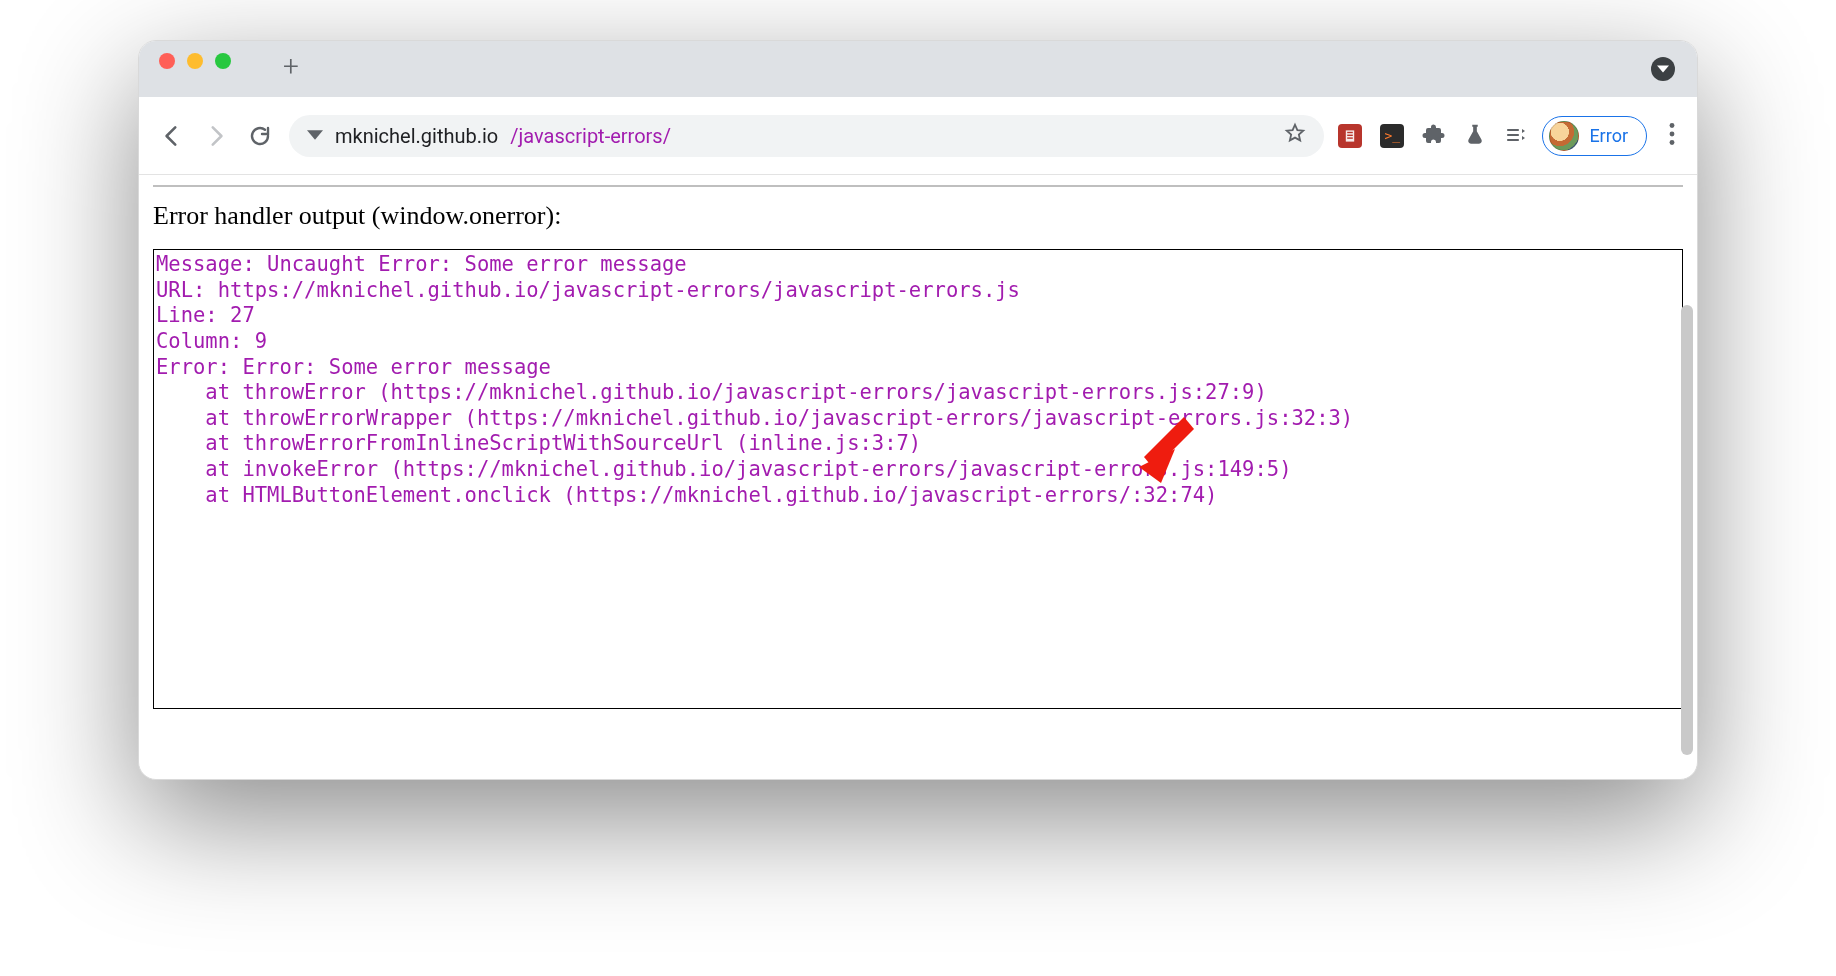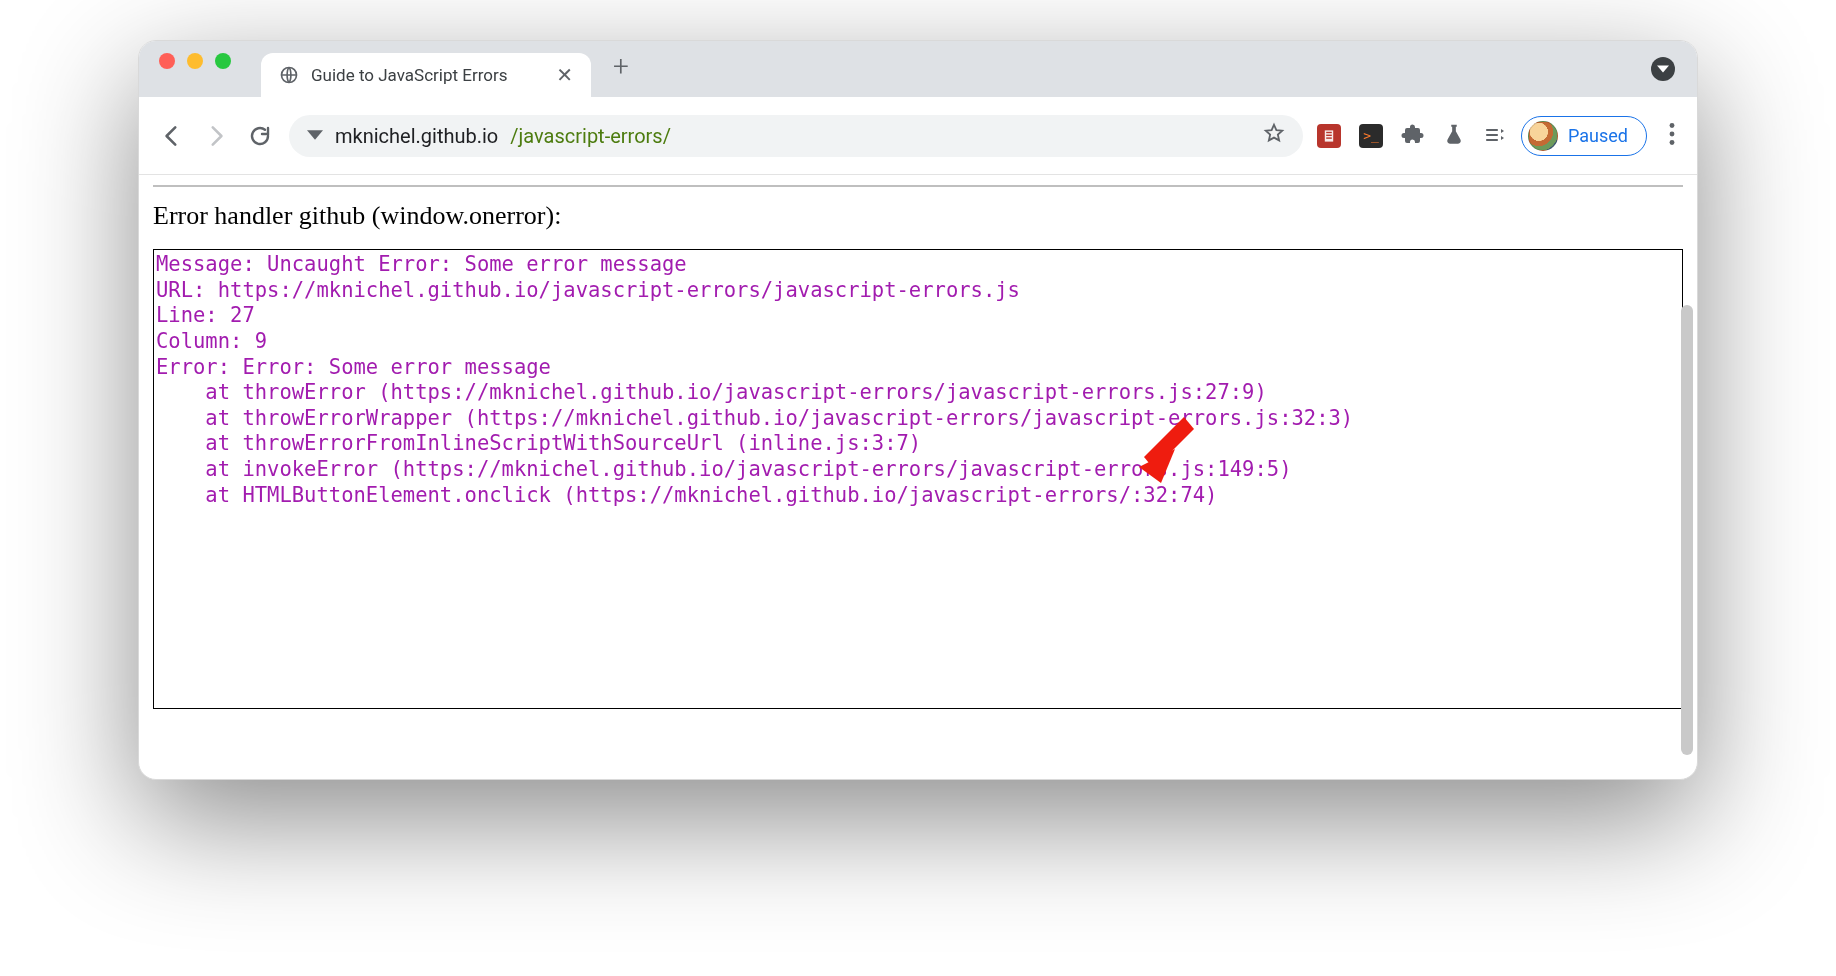--- a/index.html
+++ b/index.html
@@ -84,21 +84,21 @@
     gap: 14px;
   }
   .navbtn { width:30px; height:30px; display:flex; align-items:center; justify-content:center; color:#5f6368; }
   .navbtn.disabled { color:#b9bcc0; }
   .omnibox {
     flex:1; height:42px; background:#f1f3f4; border-radius:21px;
     display:flex; align-items:center; padding:0 18px; gap:12px;
     font-size:20px; color:#202124;
   }
   .omnibox .chev { color:#5f6368; }
-  .omnibox .url-dim { color:#4d7c0f; }
+  .omnibox .url-dim { color:#a21caf; }
   .omnibox .star { margin-left:auto; color:#5f6368; }
 
   .ext-icons { display:flex; align-items:center; gap:18px; }
   .ext-box { width:24px; height:24px; border-radius:4px; display:flex; align-items:center; justify-content:center; }
   .ext-red { background:#b8352c; }
   .ext-dark{ background:#2b2b2b; color:#ff7b2d; font-size:13px; font-family:monospace; }
   .ext-puzzle, .ext-flask, .ext-eq { color:#5f6368; }
 
   .profile-chip {
     display:flex; align-items:center; gap:10px;
@@ -157,32 +157,20 @@
 <div class="window-wrap">
 <div class="window">
 
   <div class="tabstrip">
     <div class="traffic-lights">
       <div class="tl red"></div>
       <div class="tl yellow"></div>
       <div class="tl green"></div>
     </div>
 
-    <div class="tab">
-      <span class="globe">
-        <svg width="20" height="20" viewBox="0 0 24 24" fill="none" stroke="#5f6368" stroke-width="2">
-          <circle cx="12" cy="12" r="9"></circle>
-              <path d="M3 12h18"></path>
-              <path d="M12 3c3 3 3 15 0 18"></path>
-              <path d="M12 3c-3 3-3 15 0 18"></path>
-        </svg>
-      </span>
-      <span>Guide to JavaScript Errors</span>
-      <span class="close">✕</span>
-    </div>
 
     <div class="newtab">+</div>
 
     <div class="caret-badge">
       <svg width="12" height="12" viewBox="0 0 10 6">
             <path d="M0 0l5 6 5-6z"></path>
           </svg>
     </div>
   </div>
 
@@ -248,36 +236,36 @@
               <path d="M4 13h10"></path>
               <path d="M4 18h10"></path>
               <path d="M18 7l3 2-3 2z" fill="#5f6368" stroke="none"></path>
               <path d="M18 14l3 2-3 2z" fill="#5f6368" stroke="none"></path>
             </svg>
       </div>
     </div>
 
     <div class="profile-chip">
       <div class="avatar"></div>
-      <span>Paused</span>
+      <span>Error</span>
     </div>
 
     <div class="kebab">
       <svg width="6" height="22" viewBox="0 0 4 18" fill="#5f6368">
             <circle cx="2" cy="2" r="2"></circle>
             <circle cx="2" cy="9" r="2"></circle>
             <circle cx="2" cy="16" r="2"></circle>
           </svg>
     </div>
   </div>
 
   <div class="viewport">
     <div class="page">
       <hr>
-      <div class="heading">Error handler github (window.onerror):</div>
+      <div class="heading">Error handler output (window.onerror):</div>
       <pre class="errbox">Message: Uncaught Error: Some error message
 URL: https://mknichel.github.io/javascript-errors/javascript-errors.js
 Line: 27
 Column: 9
 Error: Error: Some error message
     at throwError (https://mknichel.github.io/javascript-errors/javascript-errors.js:27:9)
     at throwErrorWrapper (https://mknichel.github.io/javascript-errors/javascript-errors.js:32:3)
     at throwErrorFromInlineScriptWithSourceUrl (inline.js:3:7)
     at invokeError (https://mknichel.github.io/javascript-errors/javascript-errors.js:149:5)
     at HTMLButtonElement.onclick (https://mknichel.github.io/javascript-errors/:32:74)</pre>

